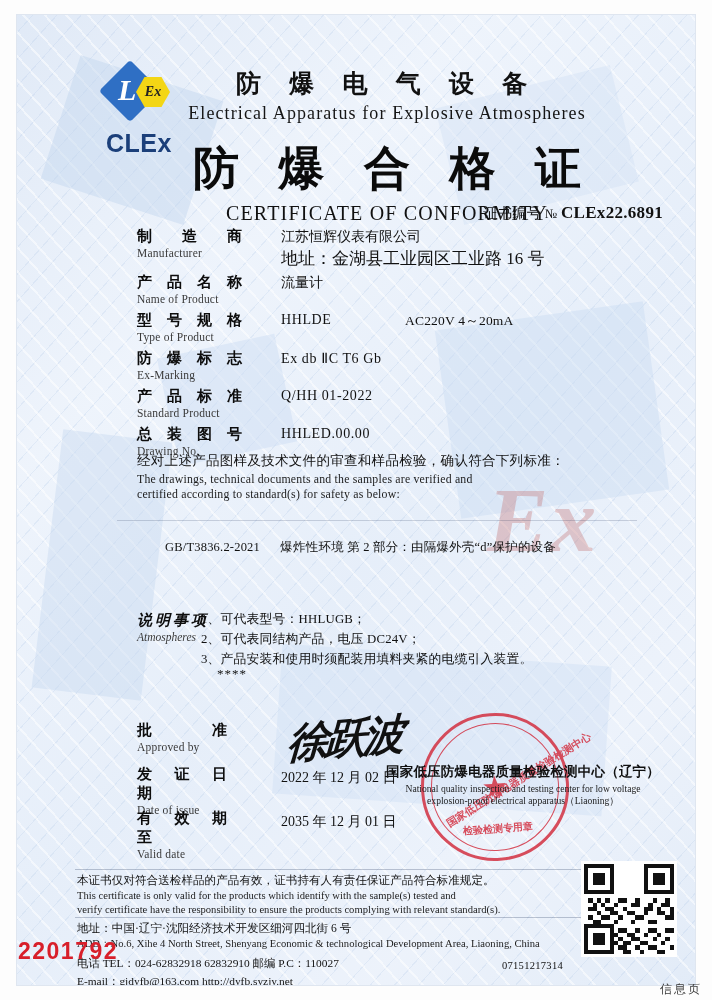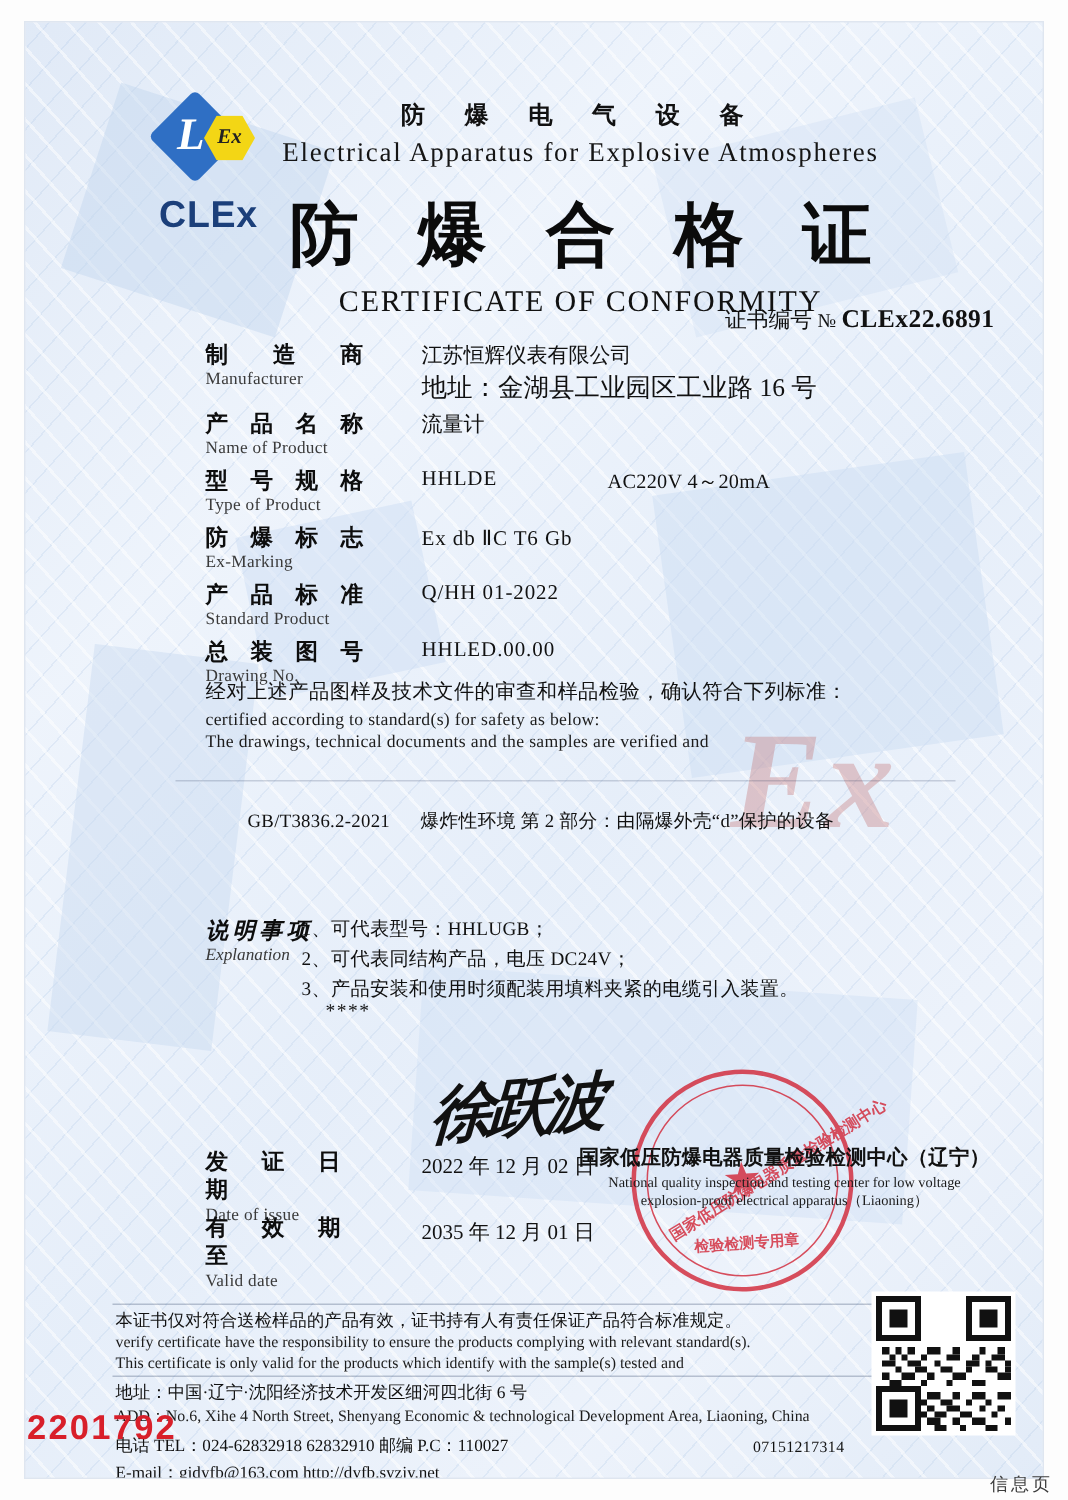--- a/index.html
+++ b/index.html
@@ -143,22 +143,22 @@
 
   
   .hdr {
     position: absolute;
     left: 150px;
     top: 52px;
     width: 440px;
     text-align: center;
   }
   .hdr-cn {
-    font-family: Liberation Sans, sans-serif;
-    font-size: 16px;
+    font-family: Liberation Serif, serif;
+    font-size: 25px;
     font-weight: 700;
     letter-spacing: 11px;
     color: #111;
   }
   .hdr-en {
     margin-top: 3px;
     font-family: "Liberation Serif", serif;
     font-size: 18px;
     letter-spacing: 1.1px;
     color: #151515;
@@ -683,49 +683,53 @@
           <span class="en">Drawing No.</span>
         </div>
         <div class="val val-mono">HHLED.00.00</div>
       </div>
 
     </div>
 
     <div class="verify">
       <div class="cn">经对上述产品图样及技术文件的审查和样品检验，确认符合下列标准：</div>
       <div class="en">
+        <div>The drawings, technical documents and the samples are verified and</div>
         <div>certified according to standard(s) for safety as below:</div>
-        <div>The drawings, technical documents and the samples are verified and</div>
       </div>
     </div>
 
     <div class="divider"></div>
 
     <div class="stds">
       <div class="std-row">
         <span class="code">GB/T3836.2-2021</span>
         <span>爆炸性环境 第 2 部分：由隔爆外壳“d”保护的设备</span>
       </div>
     </div>
 
     <div class="expl">
       <div class="lbl2">
         <span class="cn">说明事项</span>
-        <span class="en">Explanation</span>
+        <span class="en">Atmospheres</span>
       </div>
       <ol>
         <li>1、可代表型号：HHLUGB；</li>
         <li>2、可代表同结构产品，电压 DC24V；</li>
         <li>3、产品安装和使用时须配装用填料夹紧的电缆引入装置。</li>
       </ol>
     </div>
     <div class="stars">****</div>
 
     <div class="sigs">
       <div class="sig-row">
+        <div class="lbl">
+          <span class="cn">批准</span>
+          <span class="en">Approved by</span>
+        </div>
         <div class="handwriting">徐跃波</div>
       </div>
       <div class="sig-row">
         <div class="lbl">
           <span class="cn">发证日期</span>
           <span class="en">Date of issue</span>
         </div>
         <div class="sig-val">2022 年 12 月 02 日</div>
       </div>
       <div class="sig-row">
@@ -750,22 +754,22 @@
       <div class="en">
         <div>National quality inspection and testing center for low voltage</div>
         <div>explosion-proof electrical apparatus（Liaoning）</div>
       </div>
     </div>
 
     <div class="foot-rule"></div>
     <div class="foot-note">
       <div class="cn">本证书仅对符合送检样品的产品有效，证书持有人有责任保证产品符合标准规定。</div>
       <div class="en">
+        <div>This certificate is only valid for the products which identify with the sample(s) tested and</div>
         <div>verify certificate have the responsibility to ensure the products complying with relevant standard(s).</div>
-        <div>This certificate is only valid for the products which identify with the sample(s) tested and</div>
       </div>
     </div>
     <div class="foot-rule2"></div>
 
     <div class="addr">
       <div class="l1">地址：中国·辽宁·沈阳经济技术开发区细河四北街 6 号</div>
       <div class="l2">ADD：No.6, Xihe 4 North Street, Shenyang Economic &amp; technological Development Area, Liaoning, China</div>
       <div class="l3">电话 TEL：024-62832918 62832910      邮编 P.C：110027</div>
       <div class="l4">E-mail：gjdyfb@163.com     http://dyfb.syzjy.net</div>
     </div>

